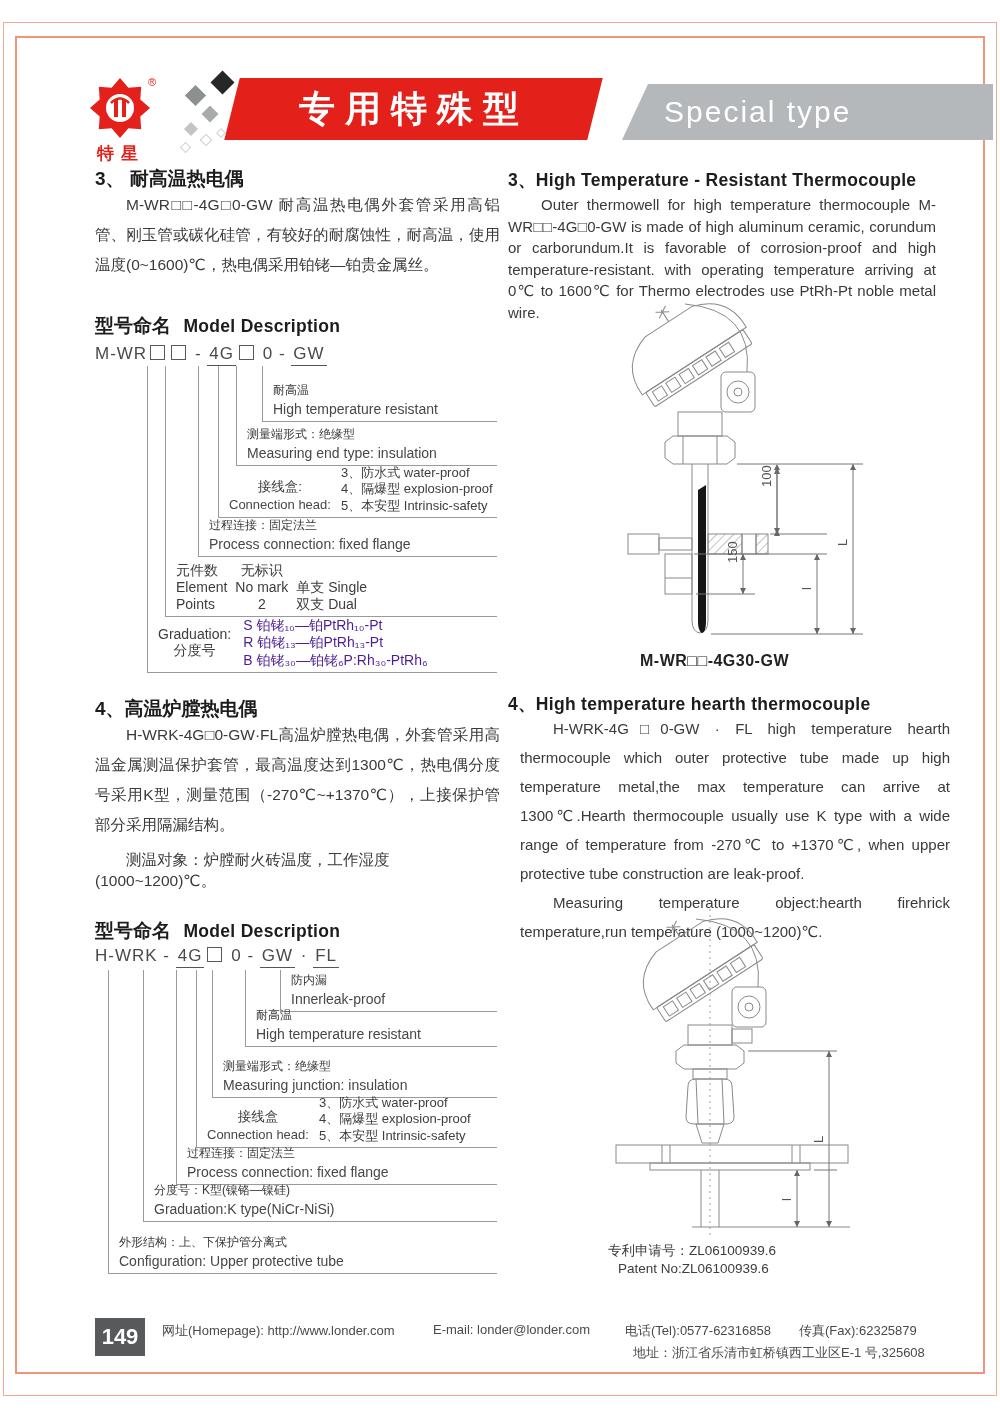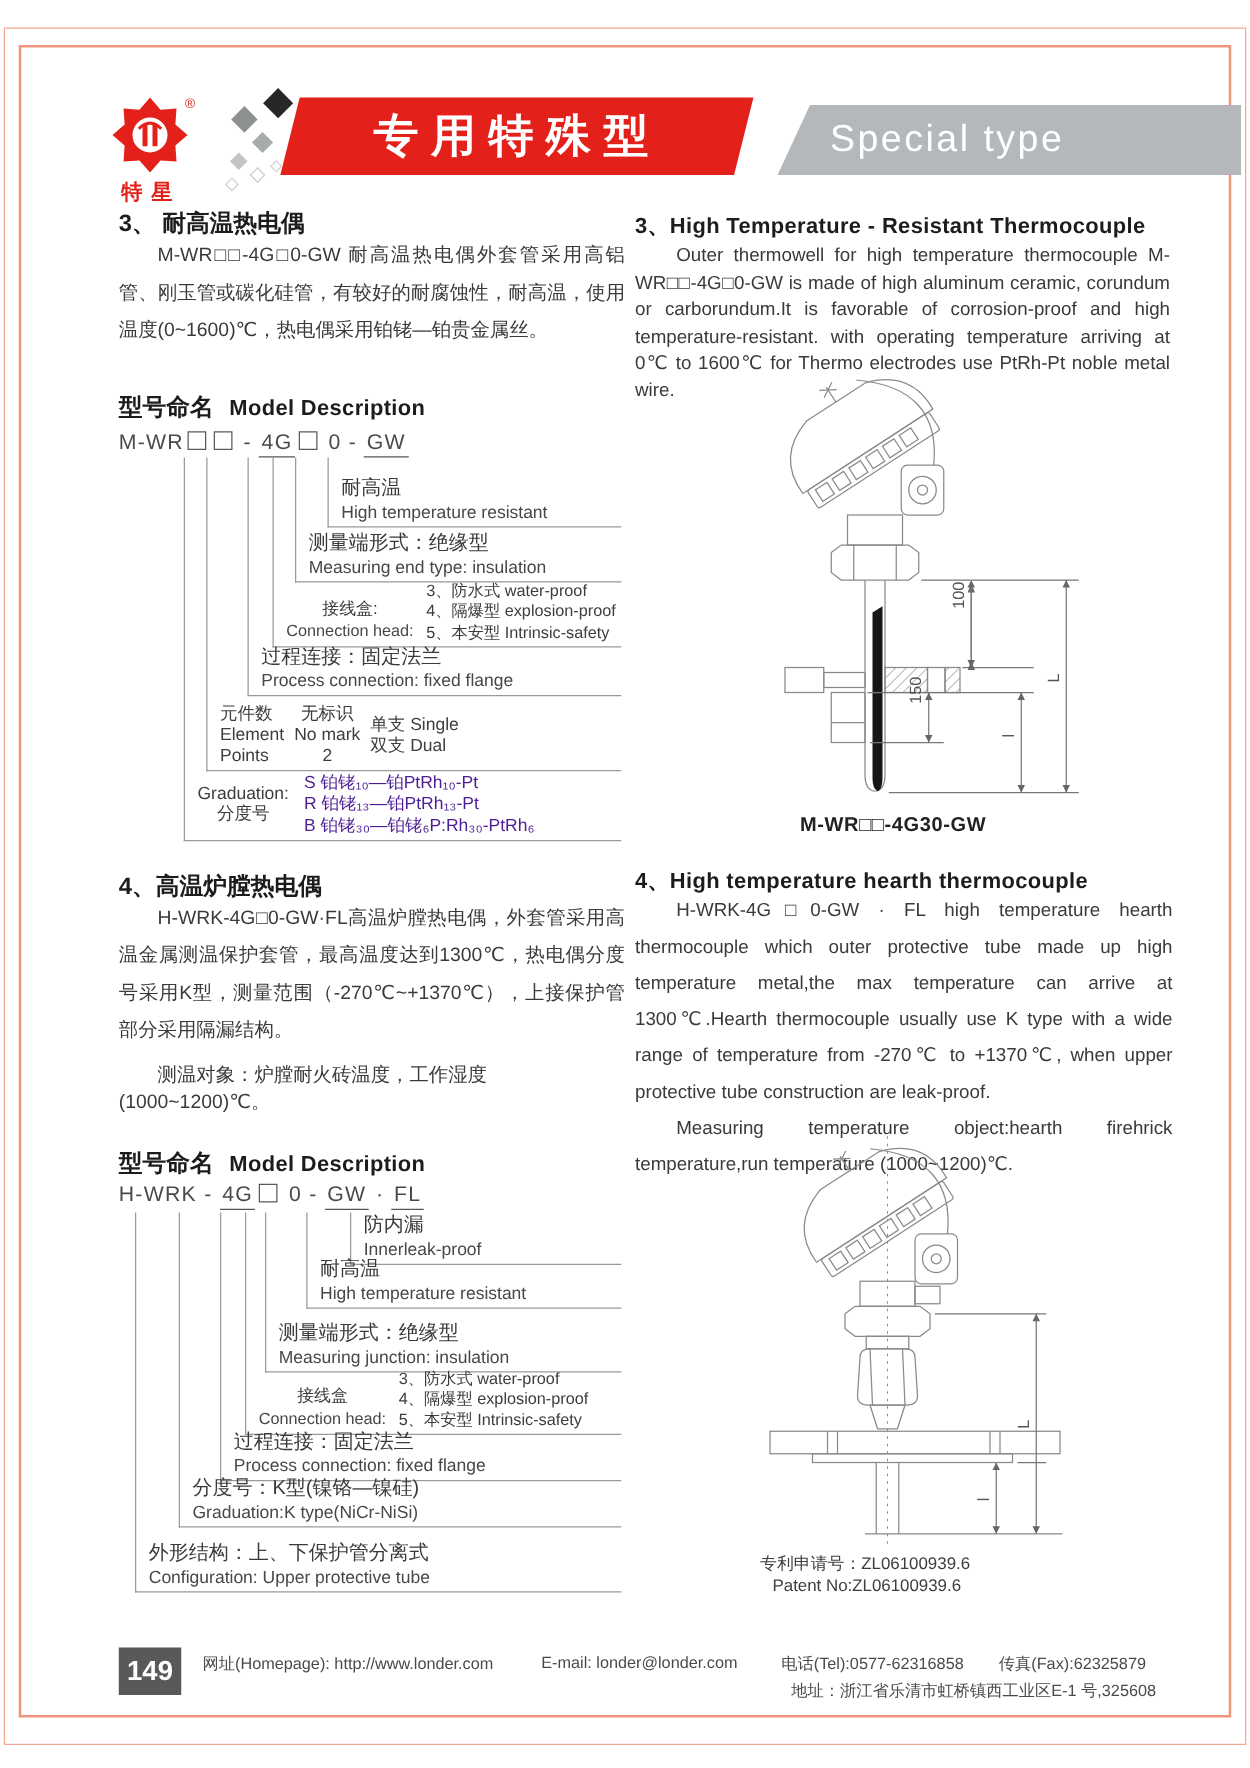--- a/index.html
+++ b/index.html
@@ -28,33 +28,33 @@
 
   
   .code{font-size:17px;color:#4a4a4a;letter-spacing:1px;white-space:nowrap;}
   .code .u{border-bottom:1.5px solid #555;padding:0 2px 2px 2px;}
   .bx{display:inline-block;width:13px;height:13px;border:1.5px solid #5a5a5a;margin:0 3px;vertical-align:-1px;}
 
   
   .branch{position:absolute;border-left:1px solid #9a9a9a;border-bottom:1px solid #9a9a9a;
           box-sizing:border-box;display:flex;flex-direction:column;justify-content:flex-end;
           align-items:flex-start;padding:0 0 3px 10px;white-space:nowrap;}
-  .lbl-zh{font-size:16px;color:#3a3a3a;line-height:19px;}
+  .lbl-zh{font-size:12px;color:#3a3a3a;line-height:19px;}
   .lbl-en{font-size:14px;color:#474747;line-height:18px;}
   .ch{display:flex;gap:10px;align-items:flex-end;}
   .ch-left{display:flex;flex-direction:column;align-items:center;}
   .ch-left .lbl-zh{font-size:13.5px;}
   .ch-left .lbl-en{font-size:13px;}
   .ch-items{display:flex;flex-direction:column;}
   .ch-items span{font-size:13px;line-height:16.5px;color:#3d3d3d;}
   .ep{display:flex;gap:8px;}
   .ep .c{display:flex;flex-direction:column;line-height:17px;}
   .ep .c span{font-size:14px;color:#3d3d3d;}
   .ep .c2{align-items:center;}
-  .ep .c3{justify-content:center;}
+  .ep .c3{justify-content:flex-end;}
   .gr{display:flex;gap:12px;align-items:center;}
   .gr-left{display:flex;flex-direction:column;align-items:center;font-size:14px;color:#3d3d3d;}
   .gr-rows{display:flex;flex-direction:column;}
   .gr-rows span{font-size:14px;line-height:17.5px;color:#4c1d95;}
 
   .caption{font-weight:bold;font-size:16px;color:#222;letter-spacing:.5px;}
   .patent{font-size:13.5px;color:#3d3d3d;line-height:18px;}
 
   
   .pagenum{position:absolute;left:95px;top:1318px;width:50px;height:38px;background:#58595b;color:#fff;
@@ -242,21 +242,21 @@
       <text transform="rotate(-90 252 264)" x="252" y="264">L</text>
     </g>
   </svg>
   <div class="abs caption" style="left:640px;top:652px;">M-WR□□-4G30-GW</div>
 
   <div class="abs h-zh" style="left:95px;top:696px;">4、高温炉膛热电偶</div>
   <div class="abs body-zh" style="left:95px;top:720px;width:405px;">H-WRK-4G□0-GW·FL高温炉膛热电偶，外套管采用高温金属测温保护套管，最高温度达到1300℃，热电偶分度号采用K型，测量范围（-270℃~+1370℃），上接保护管部分采用隔漏结构。</div>
   <div class="abs" style="left:95px;top:850px;width:405px;font-size:15.5px;color:#3a3a3a;text-indent:2em;">测温对象：炉膛耐火砖温度，工作湿度(1000~1200)℃。</div>
 
   <div class="abs h-en" style="left:508px;top:692px;">4、High temperature hearth thermocouple</div>
-  <div class="abs" style="left:508px;top:714px;width:430px;">
+  <div class="abs" style="left:520px;top:714px;width:430px;">
     <p class="body-en2" style="margin:0;">H-WRK-4G□0-GW · FL high temperature hearth thermocouple which outer protective tube made up high temperature metal,the max temperature can arrive at 1300℃.Hearth thermocouple  usually use K type with a wide range of temperature from -270℃ to +1370℃, when upper protective tube construction are leak-proof.</p>
     <p class="body-en2" style="margin:0;">Measuring temperature object:hearth firehrick temperature,run temperature (1000~1200)℃.</p>
   </div>
 
   <div class="abs" style="left:95px;top:918px;">
     <span class="h-zh">型号命名</span>
     <span class="h-en" style="margin-left:8px;">Model Description</span>
   </div>
 
   <div class="abs code" style="left:95px;top:946px;">

